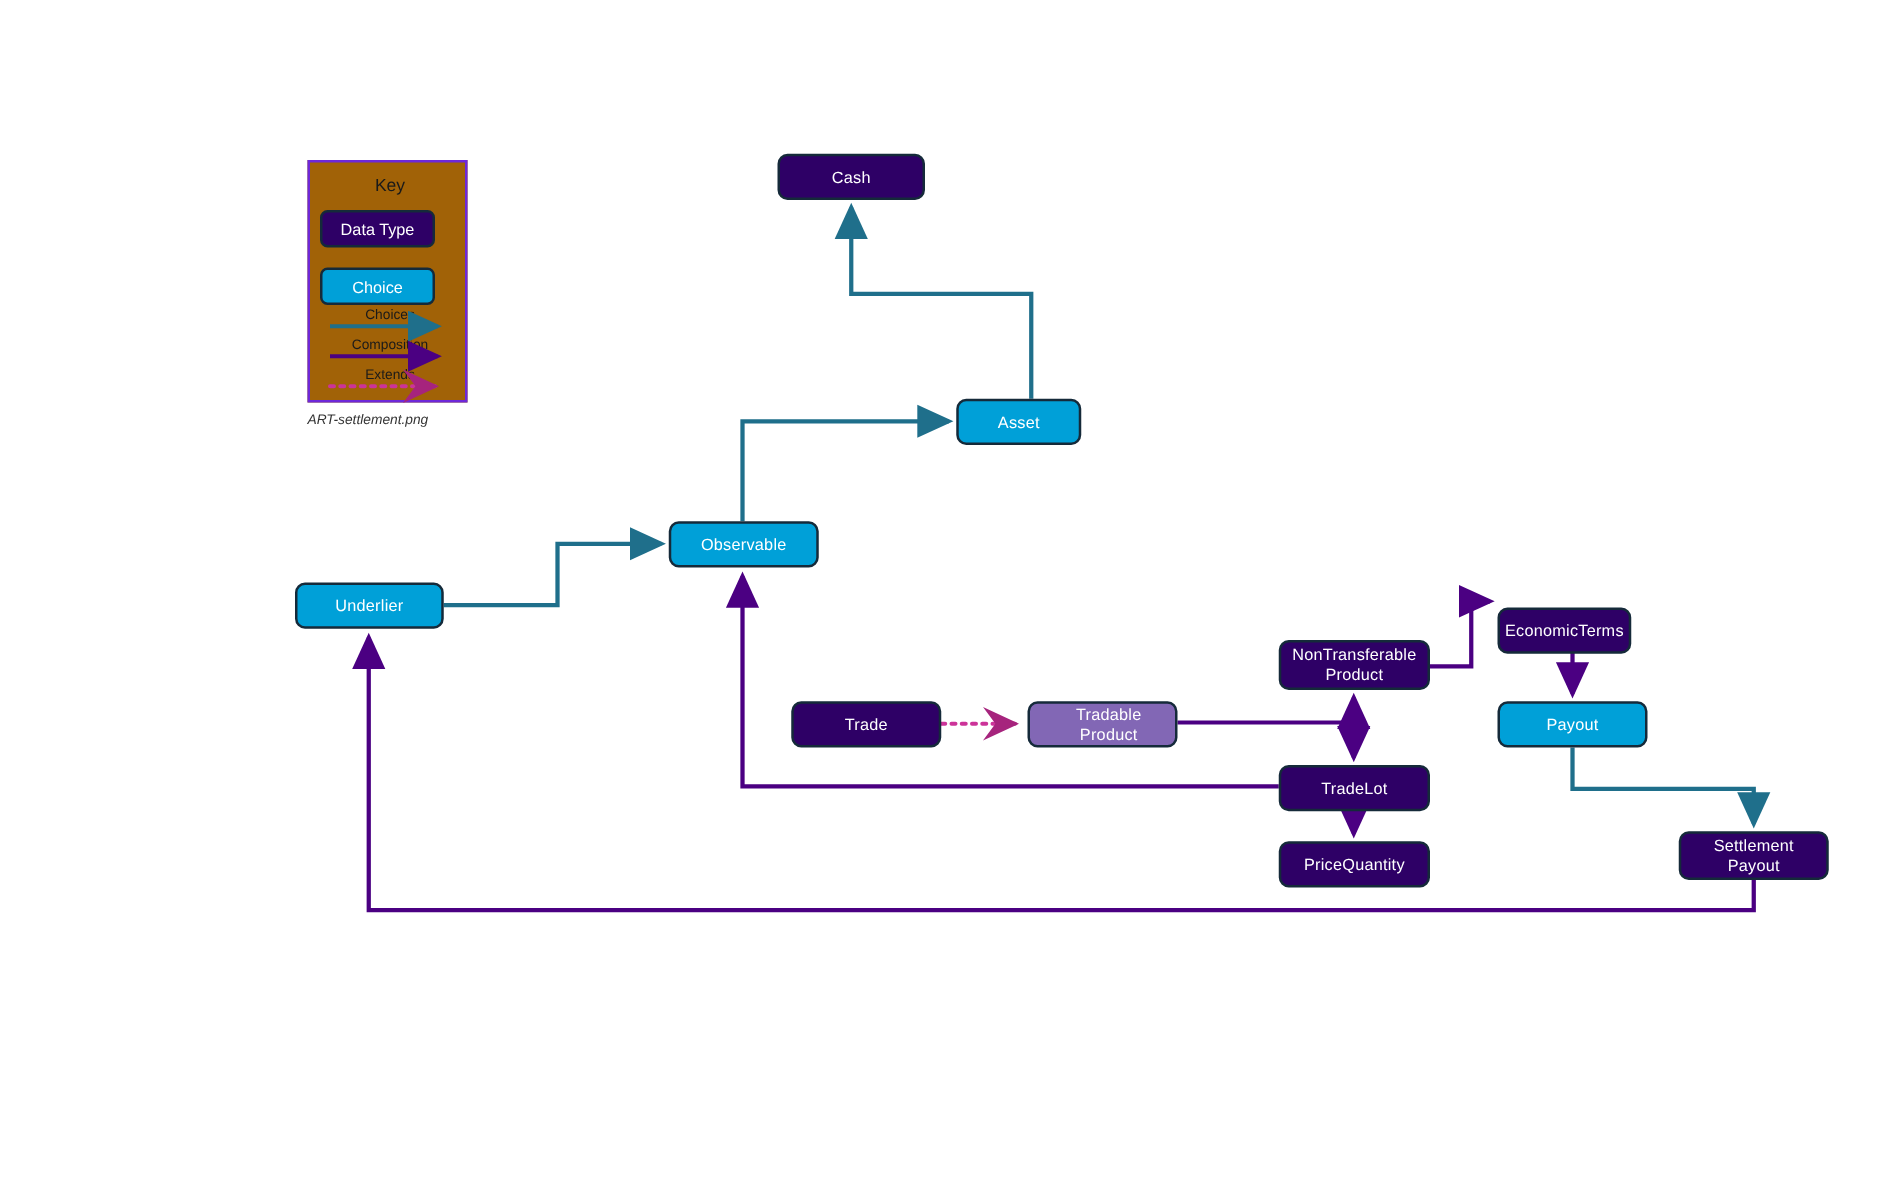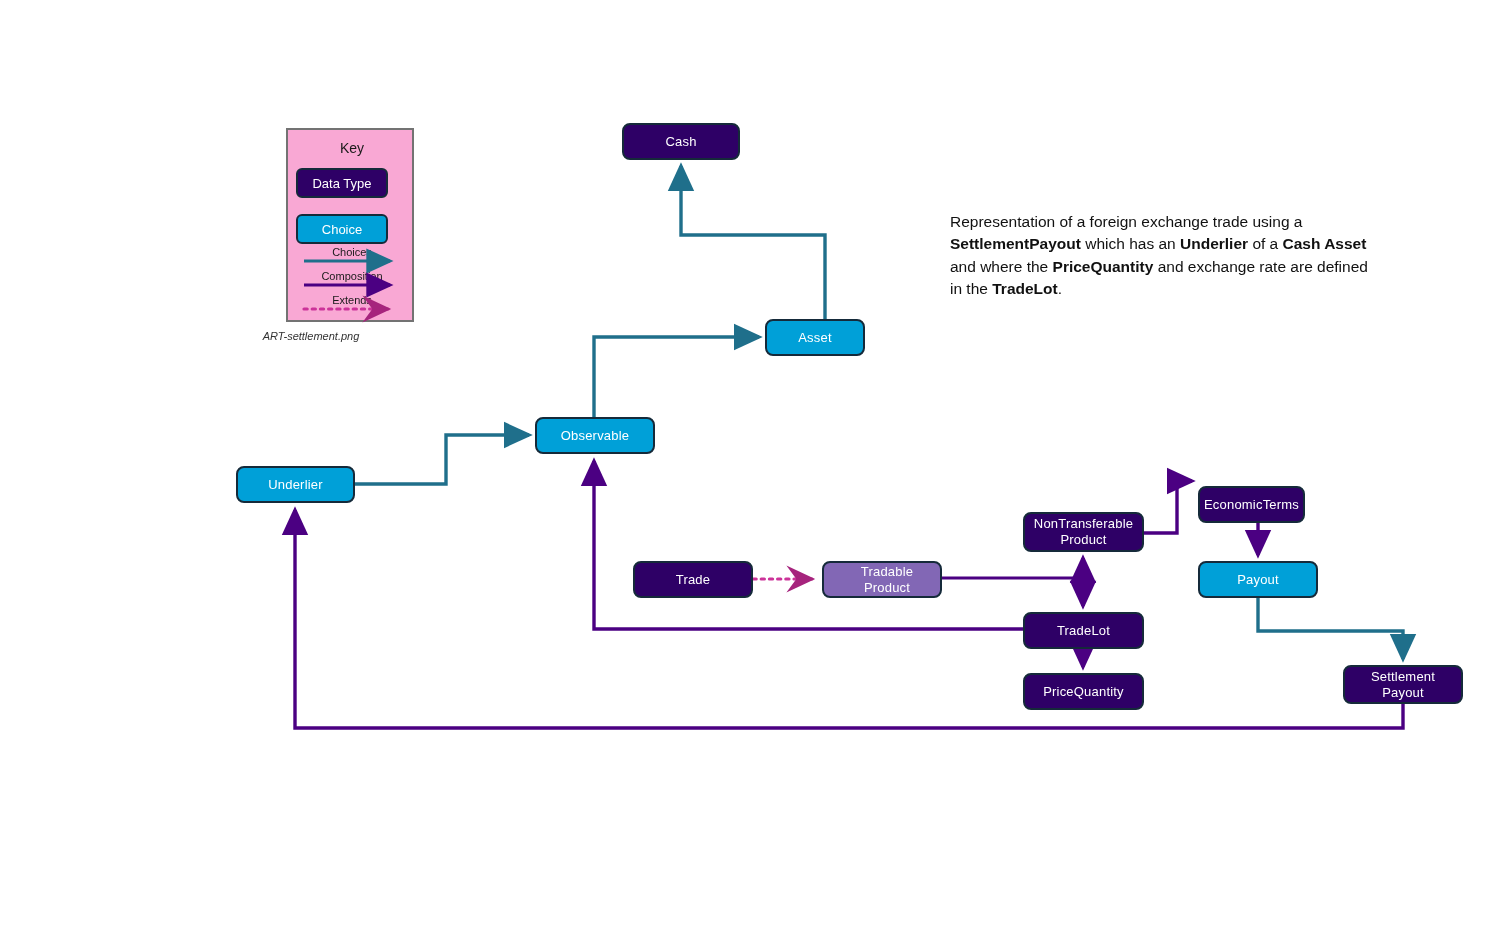--- a/index.html
+++ b/index.html
@@ -26,21 +26,21 @@
     letter-spacing:.2px;
     z-index:3;
   }
   .node.datatype{background:#2e0066;}
   .node.choice{background:#00a0d8;}
   .node.abstract{background:#8267b5;}
 
   
   #keypanel{
     position:absolute;left:246px;top:128px;width:128px;height:194px;
-    background:#f9a8d4;border:2px solid #737373;box-sizing:border-box;z-index:4;margin-left:40px;
+    background:#a16207;border:2px solid #6d28d9;box-sizing:border-box;z-index:4;
   }
   #keytitle{
     position:absolute;left:0;top:10px;width:128px;text-align:center;
     font-size:14px;color:#1a1a1a;
   }
   .keybox{
     position:absolute;left:8px;width:92px;height:30px;
     border:2px solid #152a3a;border-radius:6px;box-sizing:border-box;
     display:flex;align-items:center;justify-content:center;
     color:#fff;font-size:13px;
@@ -48,21 +48,21 @@
   #keybox-datatype{top:38px;background:#2e0066;}
   #keybox-choice{top:84px;background:#00a0d8;}
   .keylabel{
     position:absolute;width:128px;left:0;text-align:center;
     font-size:11px;color:#1a1a1a;
   }
   #kl-choices{top:116px;}
   #kl-composition{top:140px;}
   #kl-extends{top:164px;}
   #caption{
-    position:absolute;left:246px;top:330px;width:130px;text-align:center;
+    position:absolute;left:246px;top:330px;width:130px;
     font-size:11px;font-style:italic;color:#333;
   }
 
   
   #description{
     position:absolute;left:950px;top:211px;width:420px;
     font-size:15.5px;line-height:22.4px;color:#111;
   }
   #description b{font-weight:bold;}
 </style>
@@ -215,15 +215,14 @@
         </marker>
       </defs>
       <path d="M16,131 L102,131" fill="none" stroke="#1f6f8b" stroke-width="3.2" marker-end="url(#k-choices)"></path>
       <path d="M16,155 L102,155" fill="none" stroke="#4b0082" stroke-width="3.2" marker-end="url(#k-comp)"></path>
       <path d="M16,179 L100,179" fill="none" stroke="#cc3399" stroke-width="3.2" stroke-dasharray="3.2 5" stroke-linecap="round" marker-end="url(#k-ext)"></path>
     </svg>
   </div>
 
   <div id="caption">ART-settlement.png</div>
 
-  <div id="description">Representation of a foreign exchange trade using a <b>SettlementPayout</b> which has an <b>Underlier</b> of a <b>Cash Asset</b> and where the <b>PriceQuantity</b> and exchange rate are defined in the <b>TradeLot</b>.</div>
 
 </div>
 
 </body></html>

